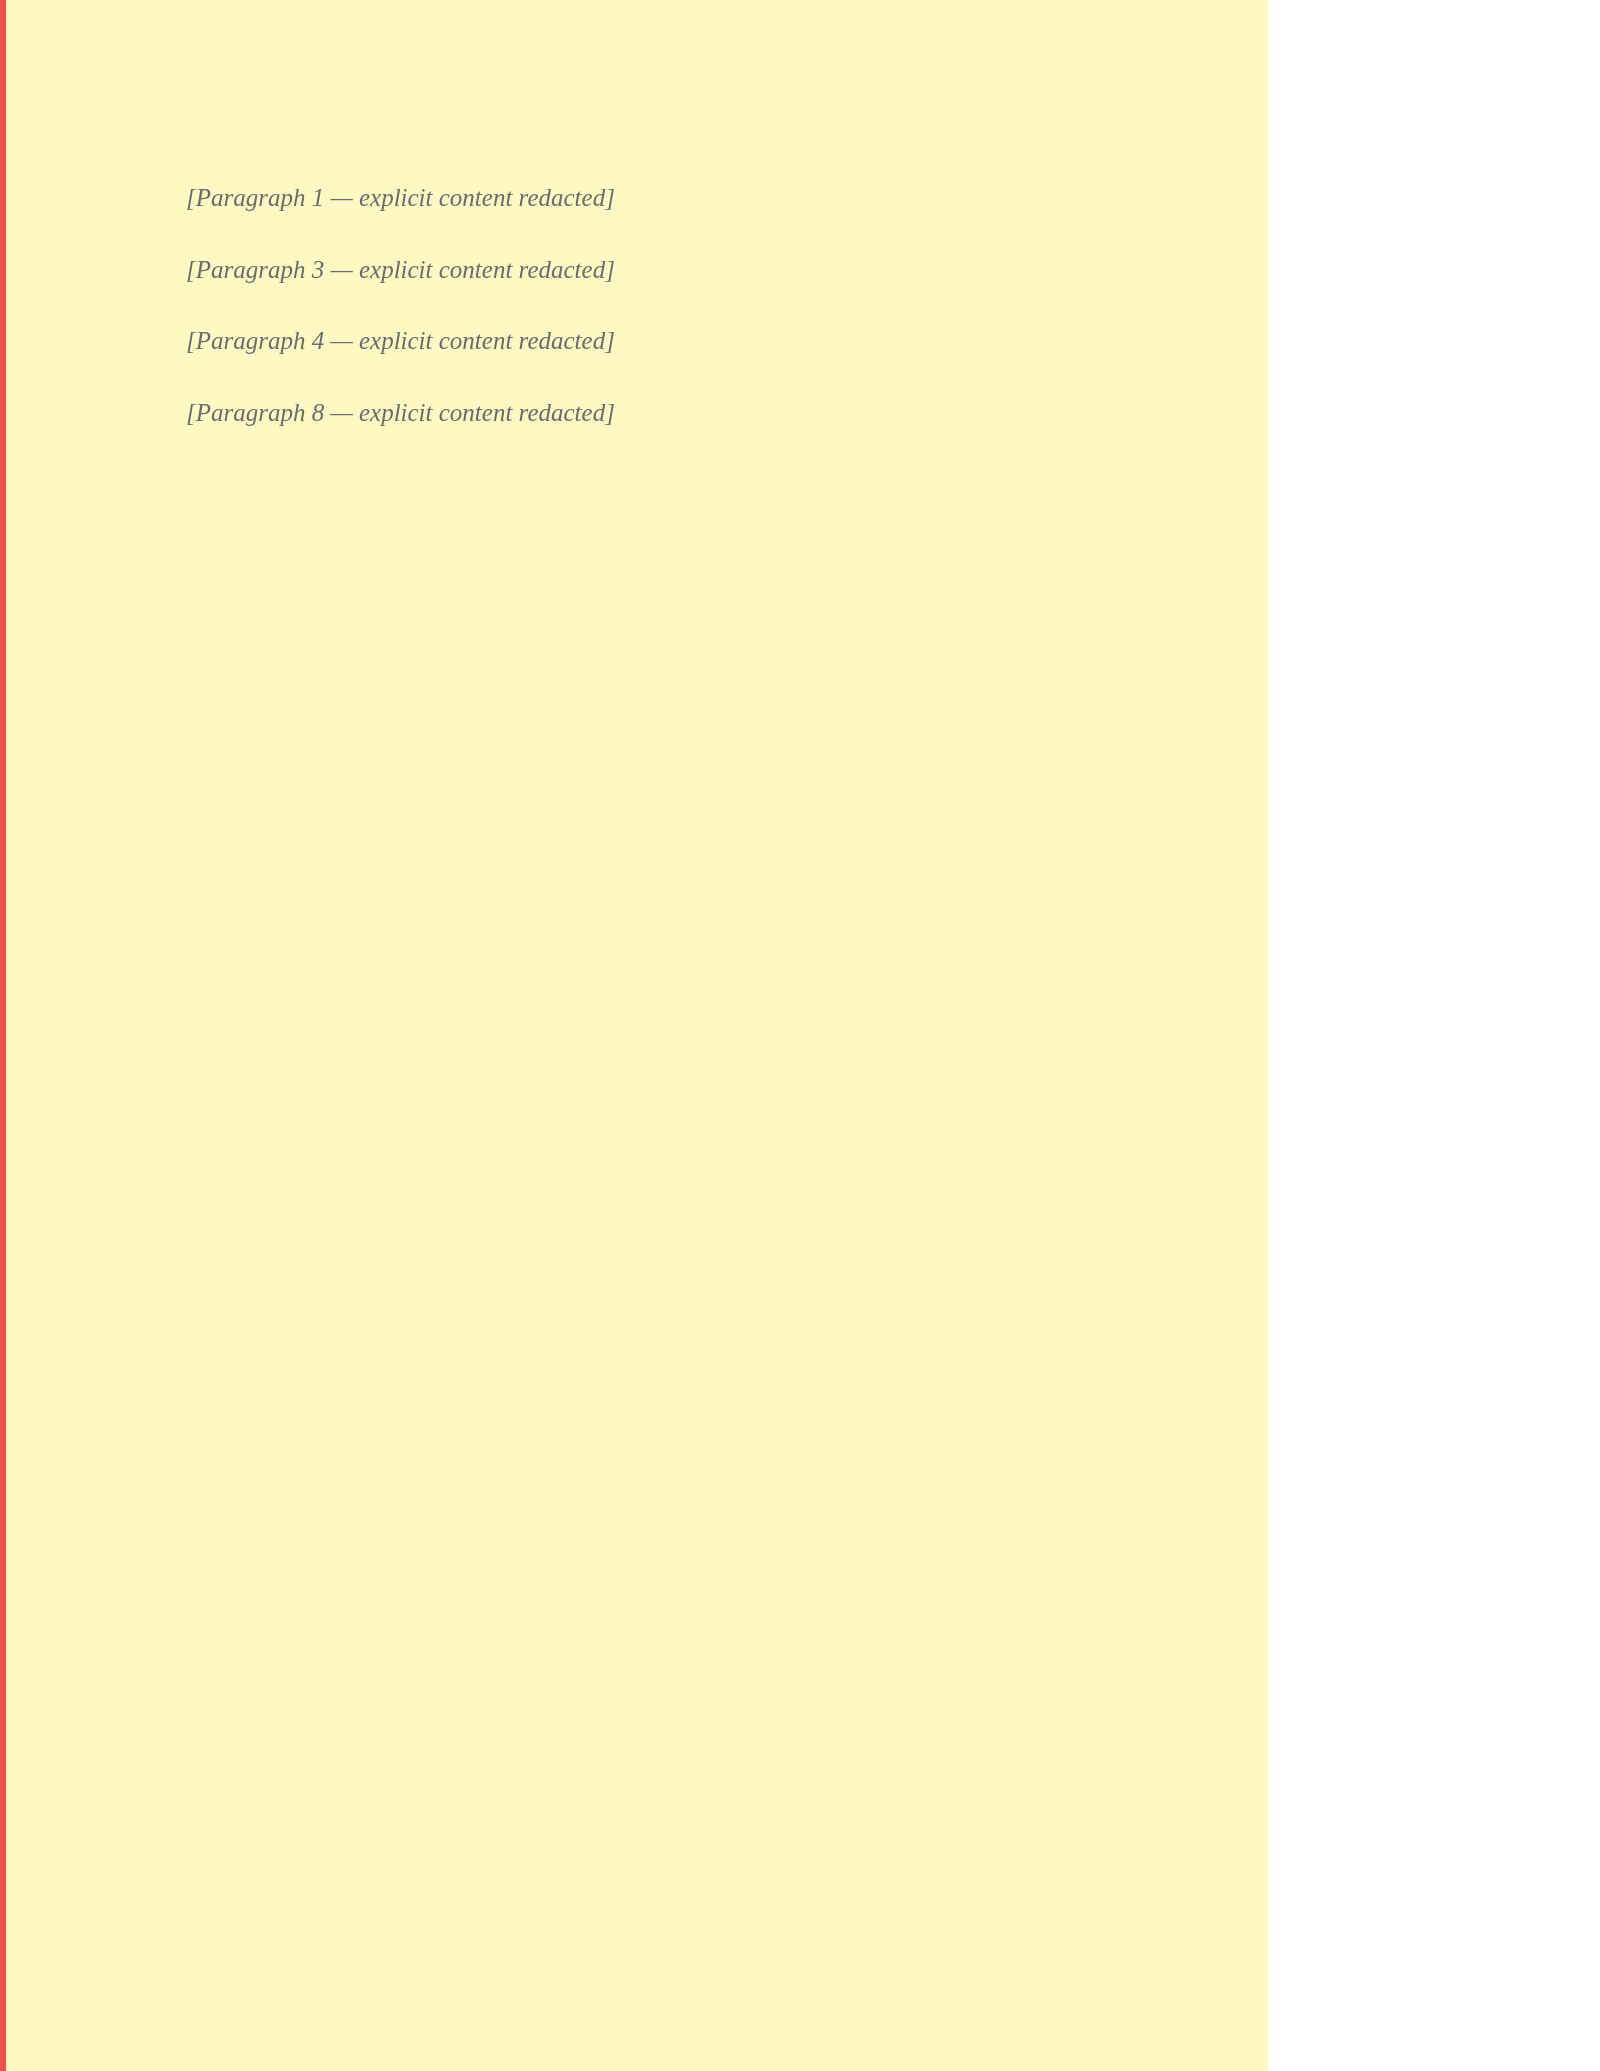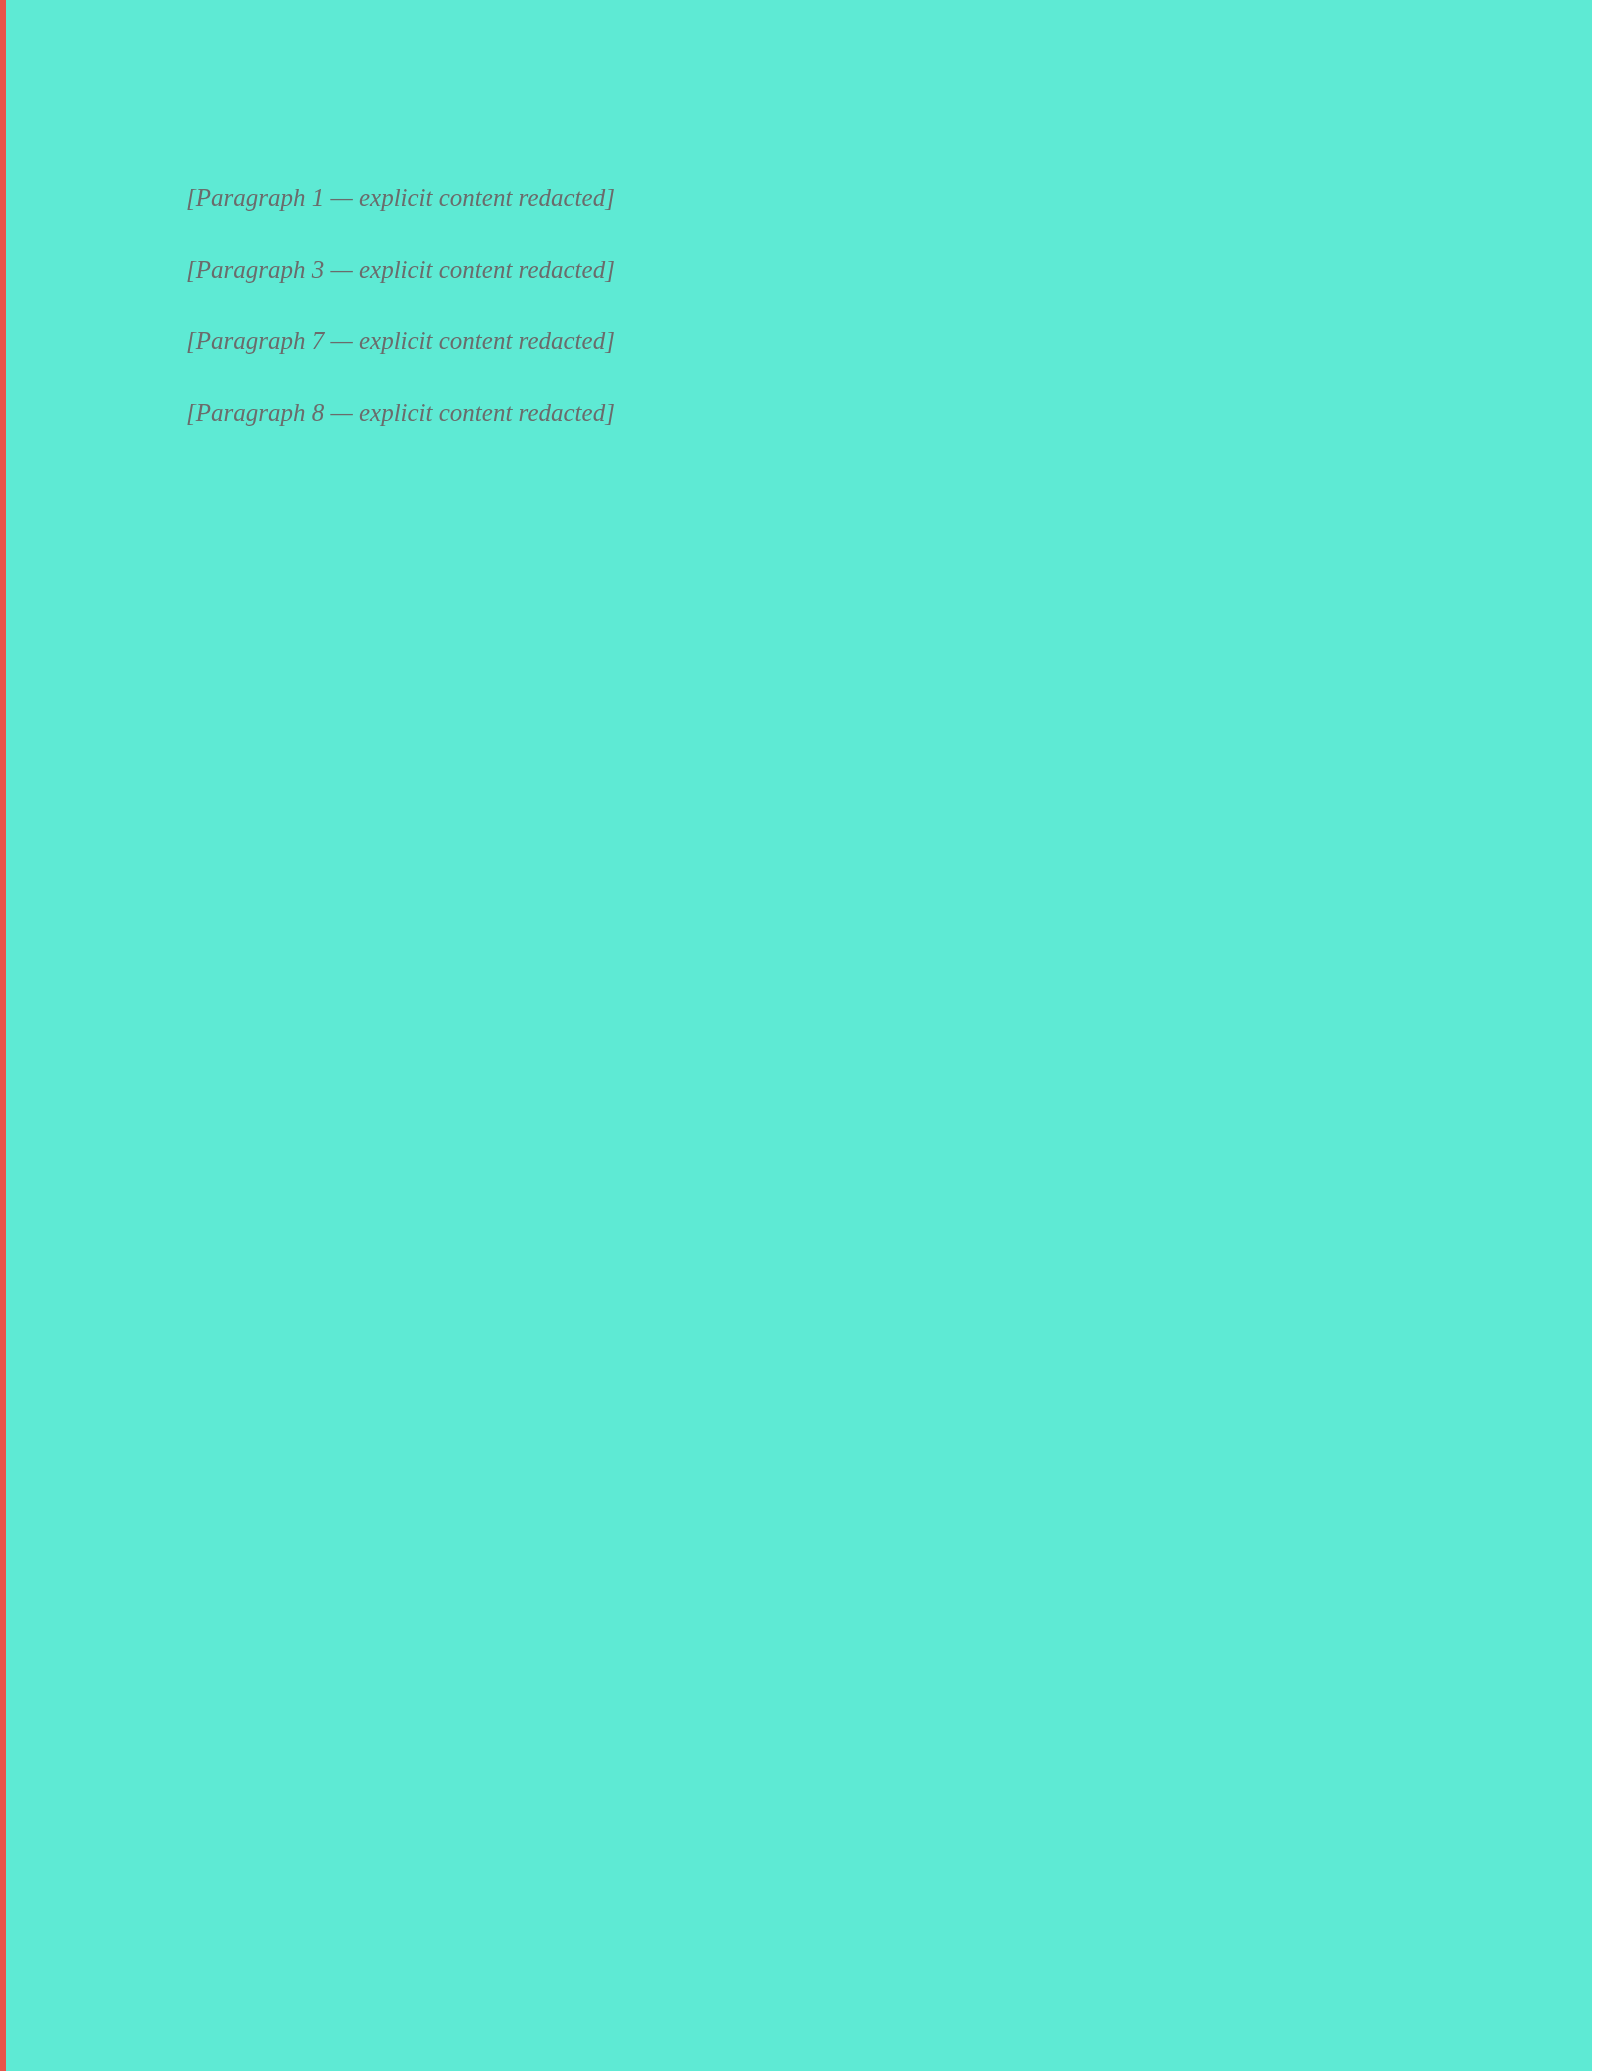--- a/index.html
+++ b/index.html
@@ -2,23 +2,23 @@
 <html><head>
 <meta charset="utf-8">
 <style>
   html, body {
     margin: 0;
     padding: 0;
     background: #ffffff;
   }
   .page {
     position: relative;
-    width: 1592px;
+    width: 1268px;
     height: 2071px;
-    background: #5eead4;
+    background: #fef9c3;
     font-family: "Liberation Serif", serif;
     color: #1a1a1a;
     box-sizing: border-box;
   }
   .red-bar {
     position: absolute;
     left: 0;
     top: 0;
     width: 6px;
     height: 2071px;
@@ -40,16 +40,16 @@
   }
 </style>
 </head>
 <body>
 
 <div class="page">
   <div class="red-bar"></div>
   <div class="text-column" id="paragraph-container">
       <p class="paragraph">[Paragraph 1 — explicit content redacted]</p>
       <p class="paragraph">[Paragraph 3 — explicit content redacted]</p>
-      <p class="paragraph">[Paragraph 7 — explicit content redacted]</p>
+      <p class="paragraph">[Paragraph 4 — explicit content redacted]</p>
       <p class="paragraph">[Paragraph 8 — explicit content redacted]</p>
     </div>
 </div>
 
 </body></html>

